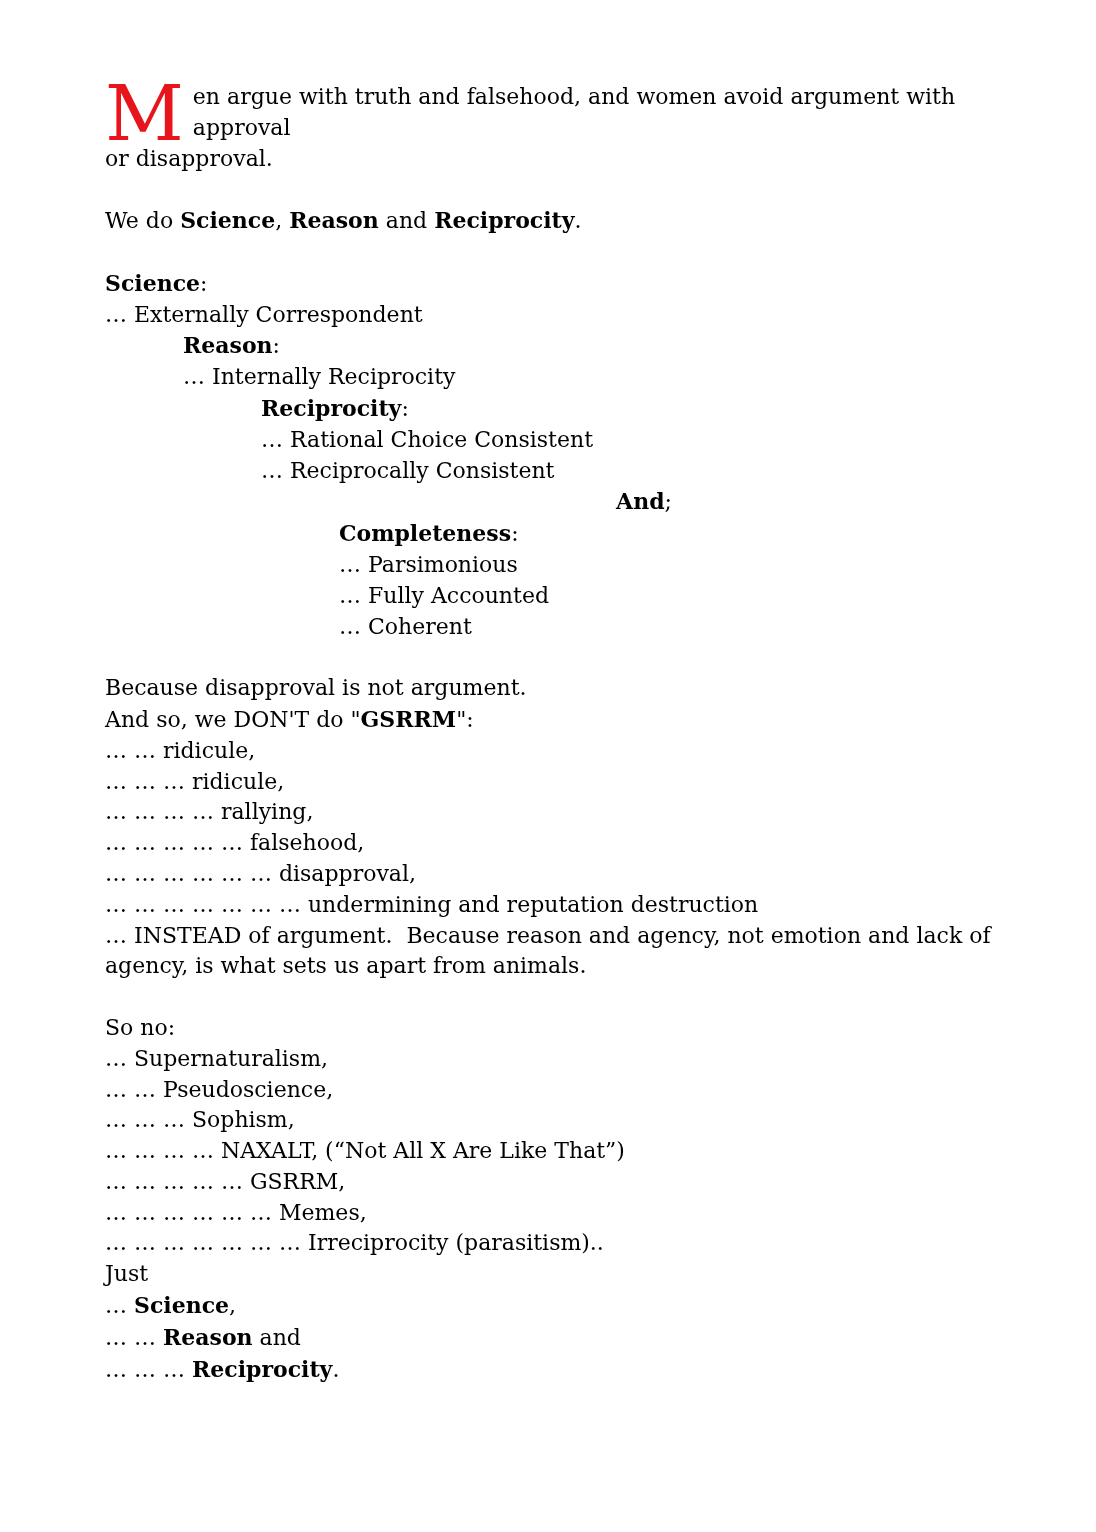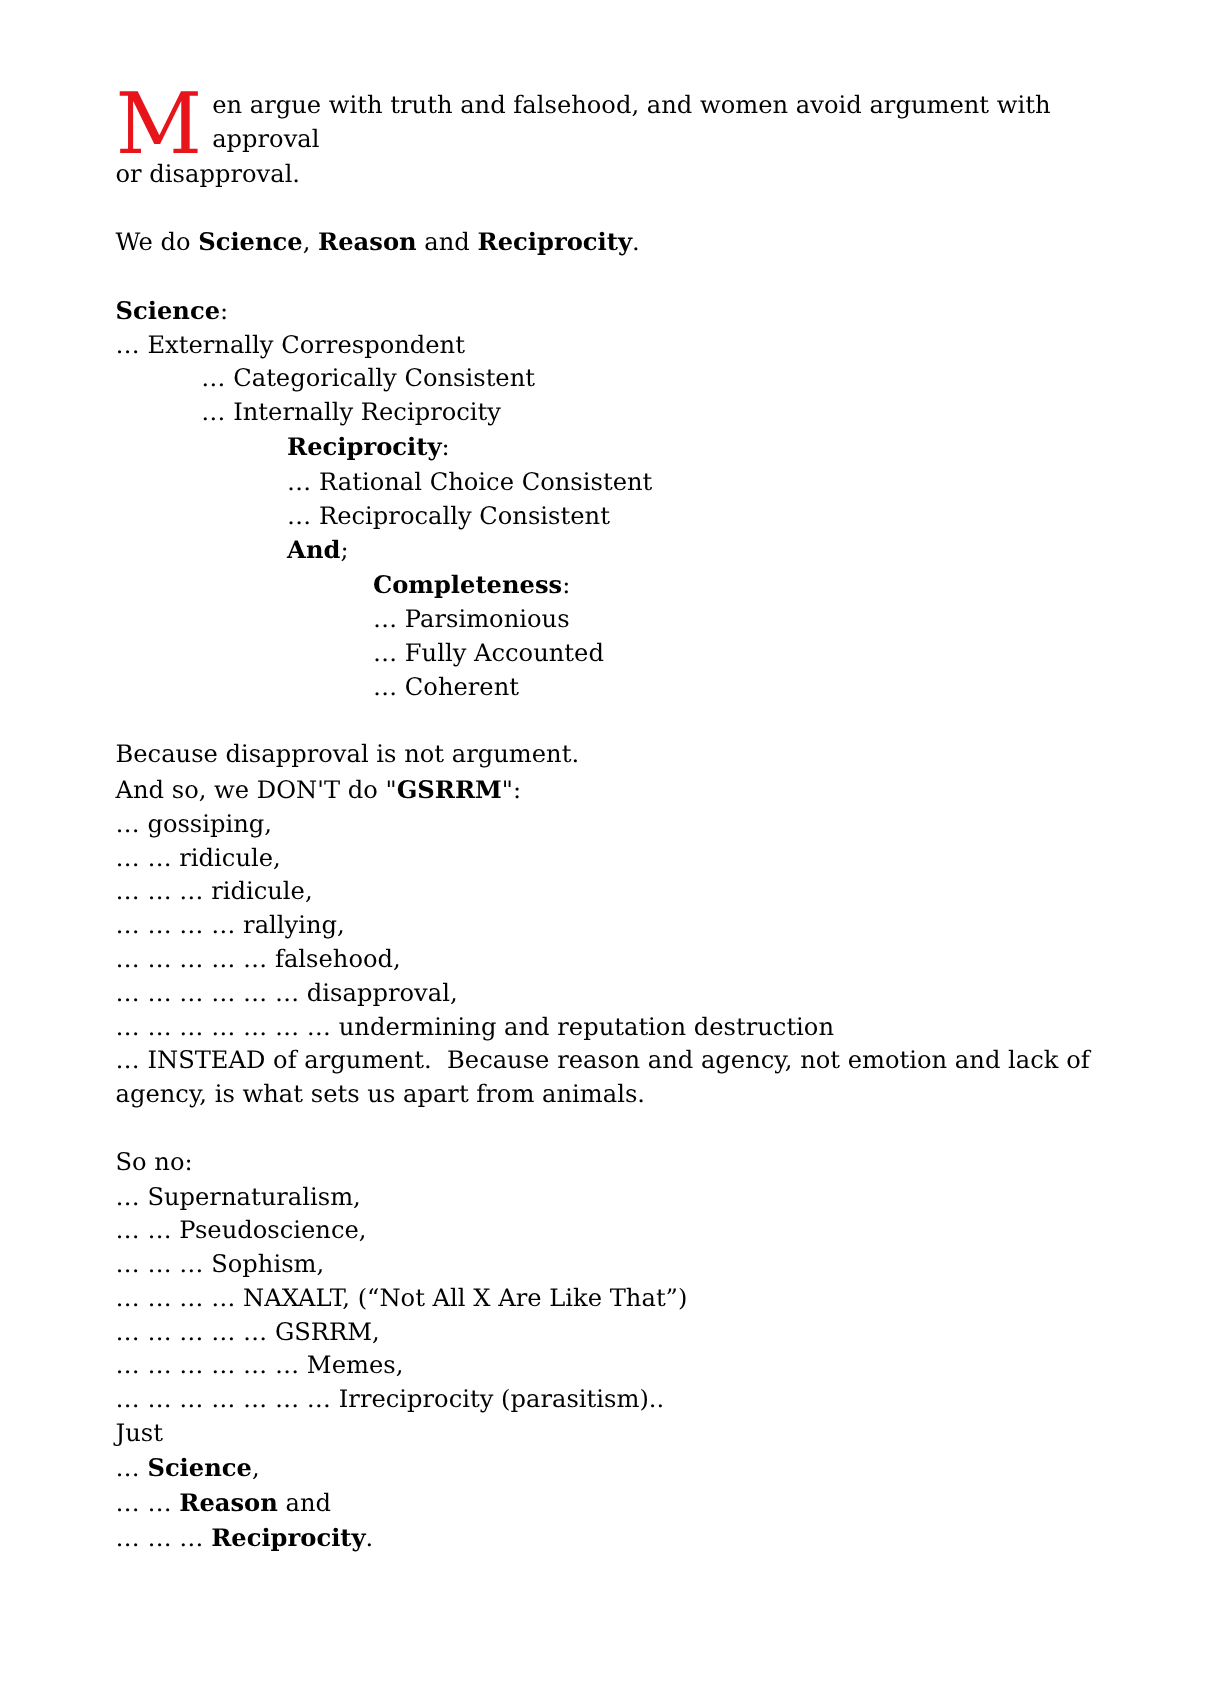--- a/index.html
+++ b/index.html
@@ -45,35 +45,34 @@
       <span>or disapproval.</span>
     </div>
 
     <div>
         <div class="para">
           <div class="line"><span>We do </span><span class="b">Science</span><span>, </span><span class="b">Reason</span><span> and </span><span class="b">Reciprocity</span><span>.</span></div>
         </div>
         <div class="para">
           <div class="line"><span class="b">Science</span><span>:</span></div>
           <div class="line"><span>… Externally Correspondent</span></div>
-          <div class="line" style="padding-left: 78px;"><span>… Categorically Consistent</span></div>
+          <div class="line" style="padding-left: 78px;"><span class="b">Reason</span><span>:</span></div>
           <div class="line" style="padding-left: 78px;"><span>… Internally Reciprocity</span></div>
           <div class="line" style="padding-left: 156px;"><span class="b">Reciprocity</span><span>:</span></div>
           <div class="line" style="padding-left: 156px;"><span>… Rational Choice Consistent</span></div>
           <div class="line" style="padding-left: 156px;"><span>… Reciprocally Consistent</span></div>
-          <div class="line" style="padding-left: 156px;"><span class="b">And</span><span>;</span></div>
+          <div class="line" style="padding-left: 156px; text-align: center;"><span class="b">And</span><span>;</span></div>
           <div class="line" style="padding-left: 234px;"><span class="b">Completeness</span><span>:</span></div>
           <div class="line" style="padding-left: 234px;"><span>… Parsimonious</span></div>
           <div class="line" style="padding-left: 234px;"><span>… Fully Accounted</span></div>
           <div class="line" style="padding-left: 234px;"><span>… Coherent</span></div>
         </div>
         <div class="para">
           <div class="line"><span>Because disapproval is not argument.</span></div>
           <div class="line"><span>And so, we DON'T do "</span><span class="b">GSRRM</span><span>":</span></div>
-          <div class="line"><span>… gossiping,</span></div>
           <div class="line"><span>… … ridicule,</span></div>
           <div class="line"><span>… … … ridicule,</span></div>
           <div class="line"><span>… … … … rallying,</span></div>
           <div class="line"><span>… … … … … falsehood,</span></div>
           <div class="line"><span>… … … … … … disapproval,</span></div>
           <div class="line"><span>… … … … … … … undermining and reputation destruction</span></div>
           <div class="line"><span>… INSTEAD of argument.&nbsp; Because reason and agency, not emotion and lack of agency, is what sets us apart from animals.</span></div>
         </div>
         <div class="para">
           <div class="line"><span>So no:</span></div>

